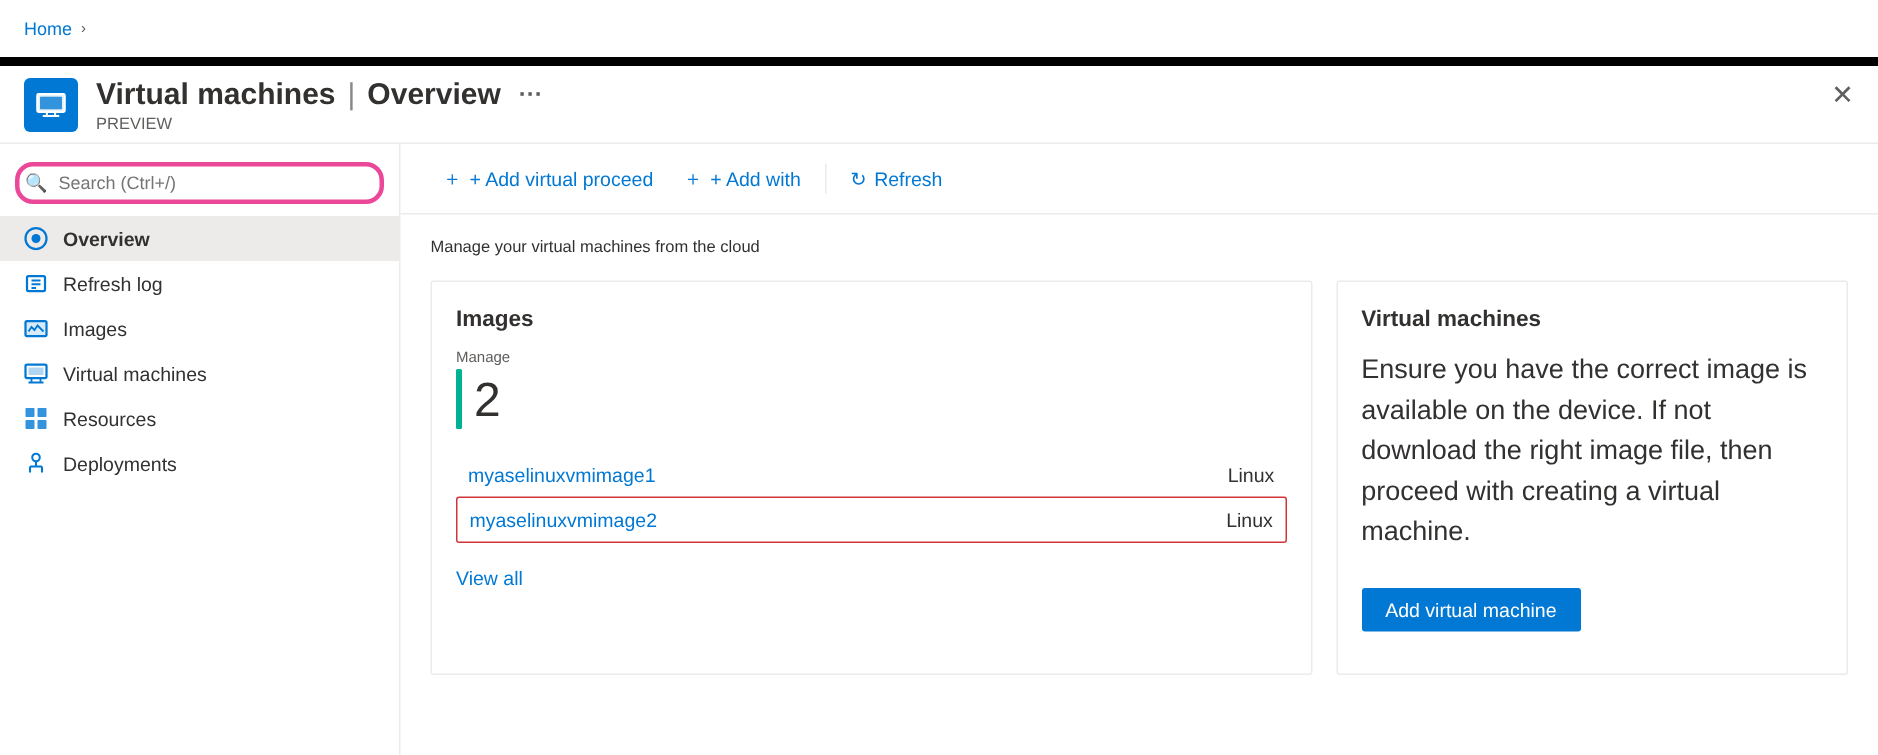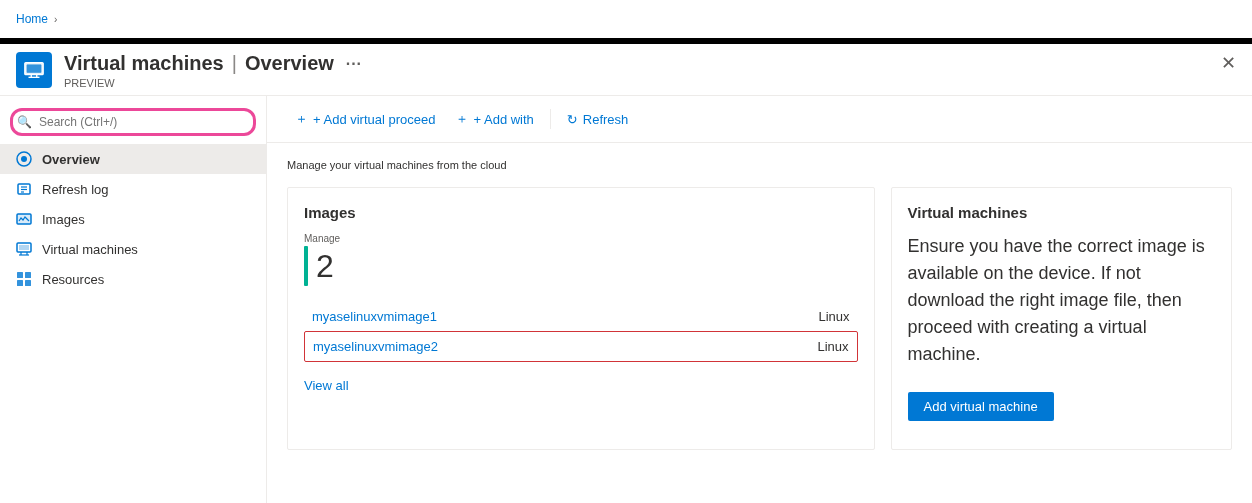--- a/index.html
+++ b/index.html
@@ -168,20 +168,32 @@
         <svg width="16" height="16" viewBox="0 0 16 16">
             <rect x="1" y="1" width="6" height="6" rx="0.5" fill="#0078d4" opacity="0.8"></rect>
             <rect x="9" y="1" width="6" height="6" rx="0.5" fill="#0078d4" opacity="0.8"></rect>
             <rect x="1" y="9" width="6" height="6" rx="0.5" fill="#0078d4" opacity="0.8"></rect>
             <rect x="9" y="9" width="6" height="6" rx="0.5" fill="#0078d4" opacity="0.8"></rect>
           </svg>
       </div>
       <span>Resources</span>
     </div>
 
+    <div class="nav-item">
+      <div class="nav-icon">
+        <svg width="16" height="16" viewBox="0 0 16 16">
+            <circle cx="8" cy="4" r="2.5" fill="none" stroke="#0078d4" stroke-width="1.4"></circle>
+            <polyline points="8,6.5 8,10" stroke="#0078d4" stroke-width="1.4"></polyline>
+            <polyline points="4,10 4,14" stroke="#0078d4" stroke-width="1.4"></polyline>
+            <polyline points="12,10 12,14" stroke="#0078d4" stroke-width="1.4"></polyline>
+            <line x1="4" y1="10" x2="12" y2="10" stroke="#0078d4" stroke-width="1.4"></line>
+          </svg>
+      </div>
+      <span>Deployments</span>
+    </div>
   </div>
 
   <div class="content">
 
     <div class="toolbar">
       <button class="toolbar-btn">
         <span>＋</span>
         <span>+ Add virtual proceed</span>
       </button>
       <button class="toolbar-btn">

